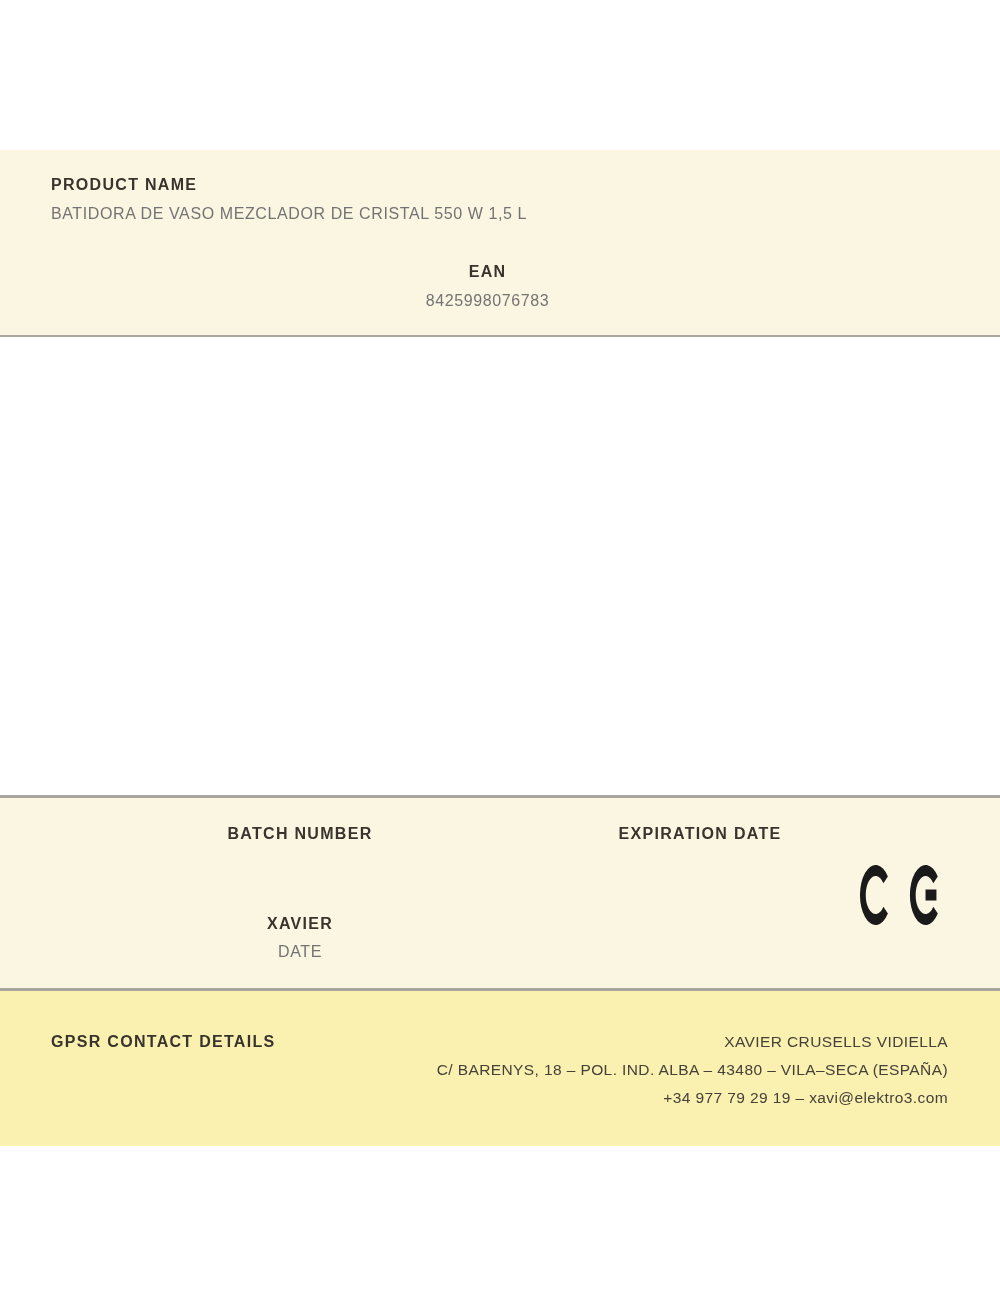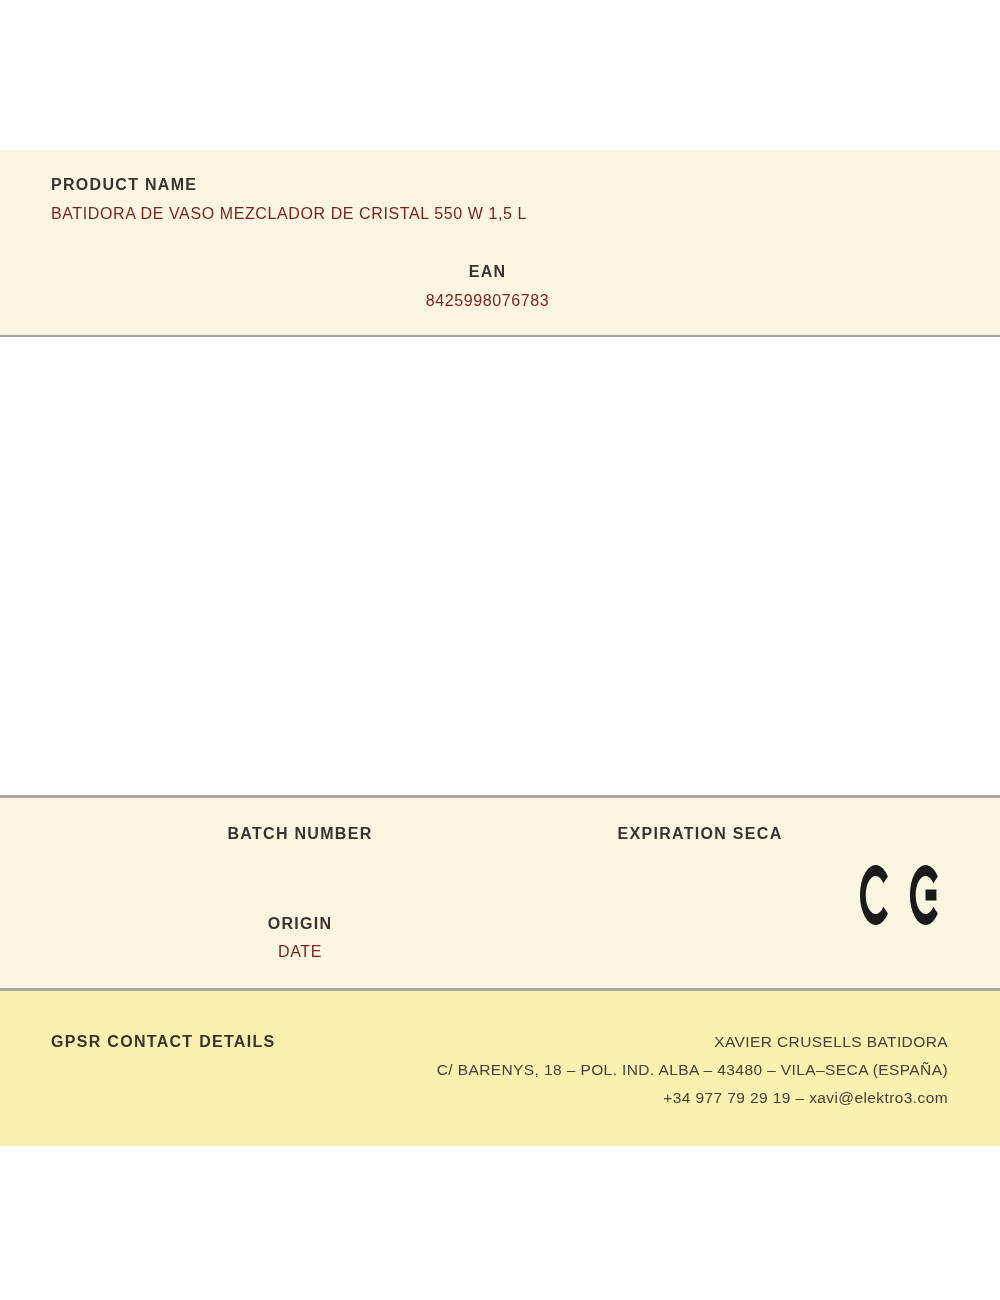--- a/index.html
+++ b/index.html
@@ -32,21 +32,21 @@
   .field-label {
     font-size: 16px;
     font-weight: bold;
     letter-spacing: 1.3px;
     color: #38342d;
     line-height: 18px;
   }
   .field-value {
     font-size: 16px;
     letter-spacing: 0.6px;
-    color: #7f1d1d;
+    color: #737373;
     line-height: 18px;
     margin-top: 11px;
   }
   .section-product .field + .field { margin-top: 40px; text-align: center; }
 
   
   .section-batch {
     top: 795px;
     height: 196px;
     background: #fbf6e1;
@@ -117,39 +117,39 @@
     </div>
   </section>
 
   <section class="band section-batch">
     <div class="batch-grid">
       <div class="field">
         <div class="field-label">BATCH NUMBER</div>
         <div class="field-value"></div>
       </div>
       <div class="field">
-        <div class="field-label">EXPIRATION SECA</div>
+        <div class="field-label">EXPIRATION DATE</div>
         <div class="field-value"></div>
       </div>
       <div class="field">
-        <div class="field-label">ORIGIN</div>
+        <div class="field-label">XAVIER</div>
         <div class="field-value">DATE</div>
       </div>
     </div>
     <div class="ce-wrap">
       <svg viewBox="0 0 150 60" preserveAspectRatio="none" xmlns="http://www.w3.org/2000/svg" aria-hidden="true">
         <path fill="#1a1a1a" d="M 53.6 11.5 A 30 30 0 1 0 53.6 48.5 L 45.0 41.7 A 19 19 0 1 1 45.0 18.3 Z"></path>
         <path fill="#1a1a1a" d="M 149.6 11.5 A 30 30 0 1 0 149.6 48.5 L 141.0 41.7 A 19 19 0 1 1 141.0 18.3 Z"></path>
         <path fill="#1a1a1a" d="M 126 24.5 H 147 V 35.5 H 126 Z"></path>
       </svg>
     </div>
   </section>
 
   <section class="band section-gpsr">
     <div class="gpsr-title">GPSR CONTACT DETAILS</div>
     <div class="gpsr-contact">
-      <div>XAVIER CRUSELLS BATIDORA</div>
+      <div>XAVIER CRUSELLS VIDIELLA</div>
       <div>C/ BARENYS, 18 – POL. IND. ALBA – 43480 – VILA–SECA (ESPAÑA)</div>
       <div>+34 977 79 29 19 – xavi@elektro3.com</div>
     </div>
   </section>
 
 </div>
 
 </body></html>

